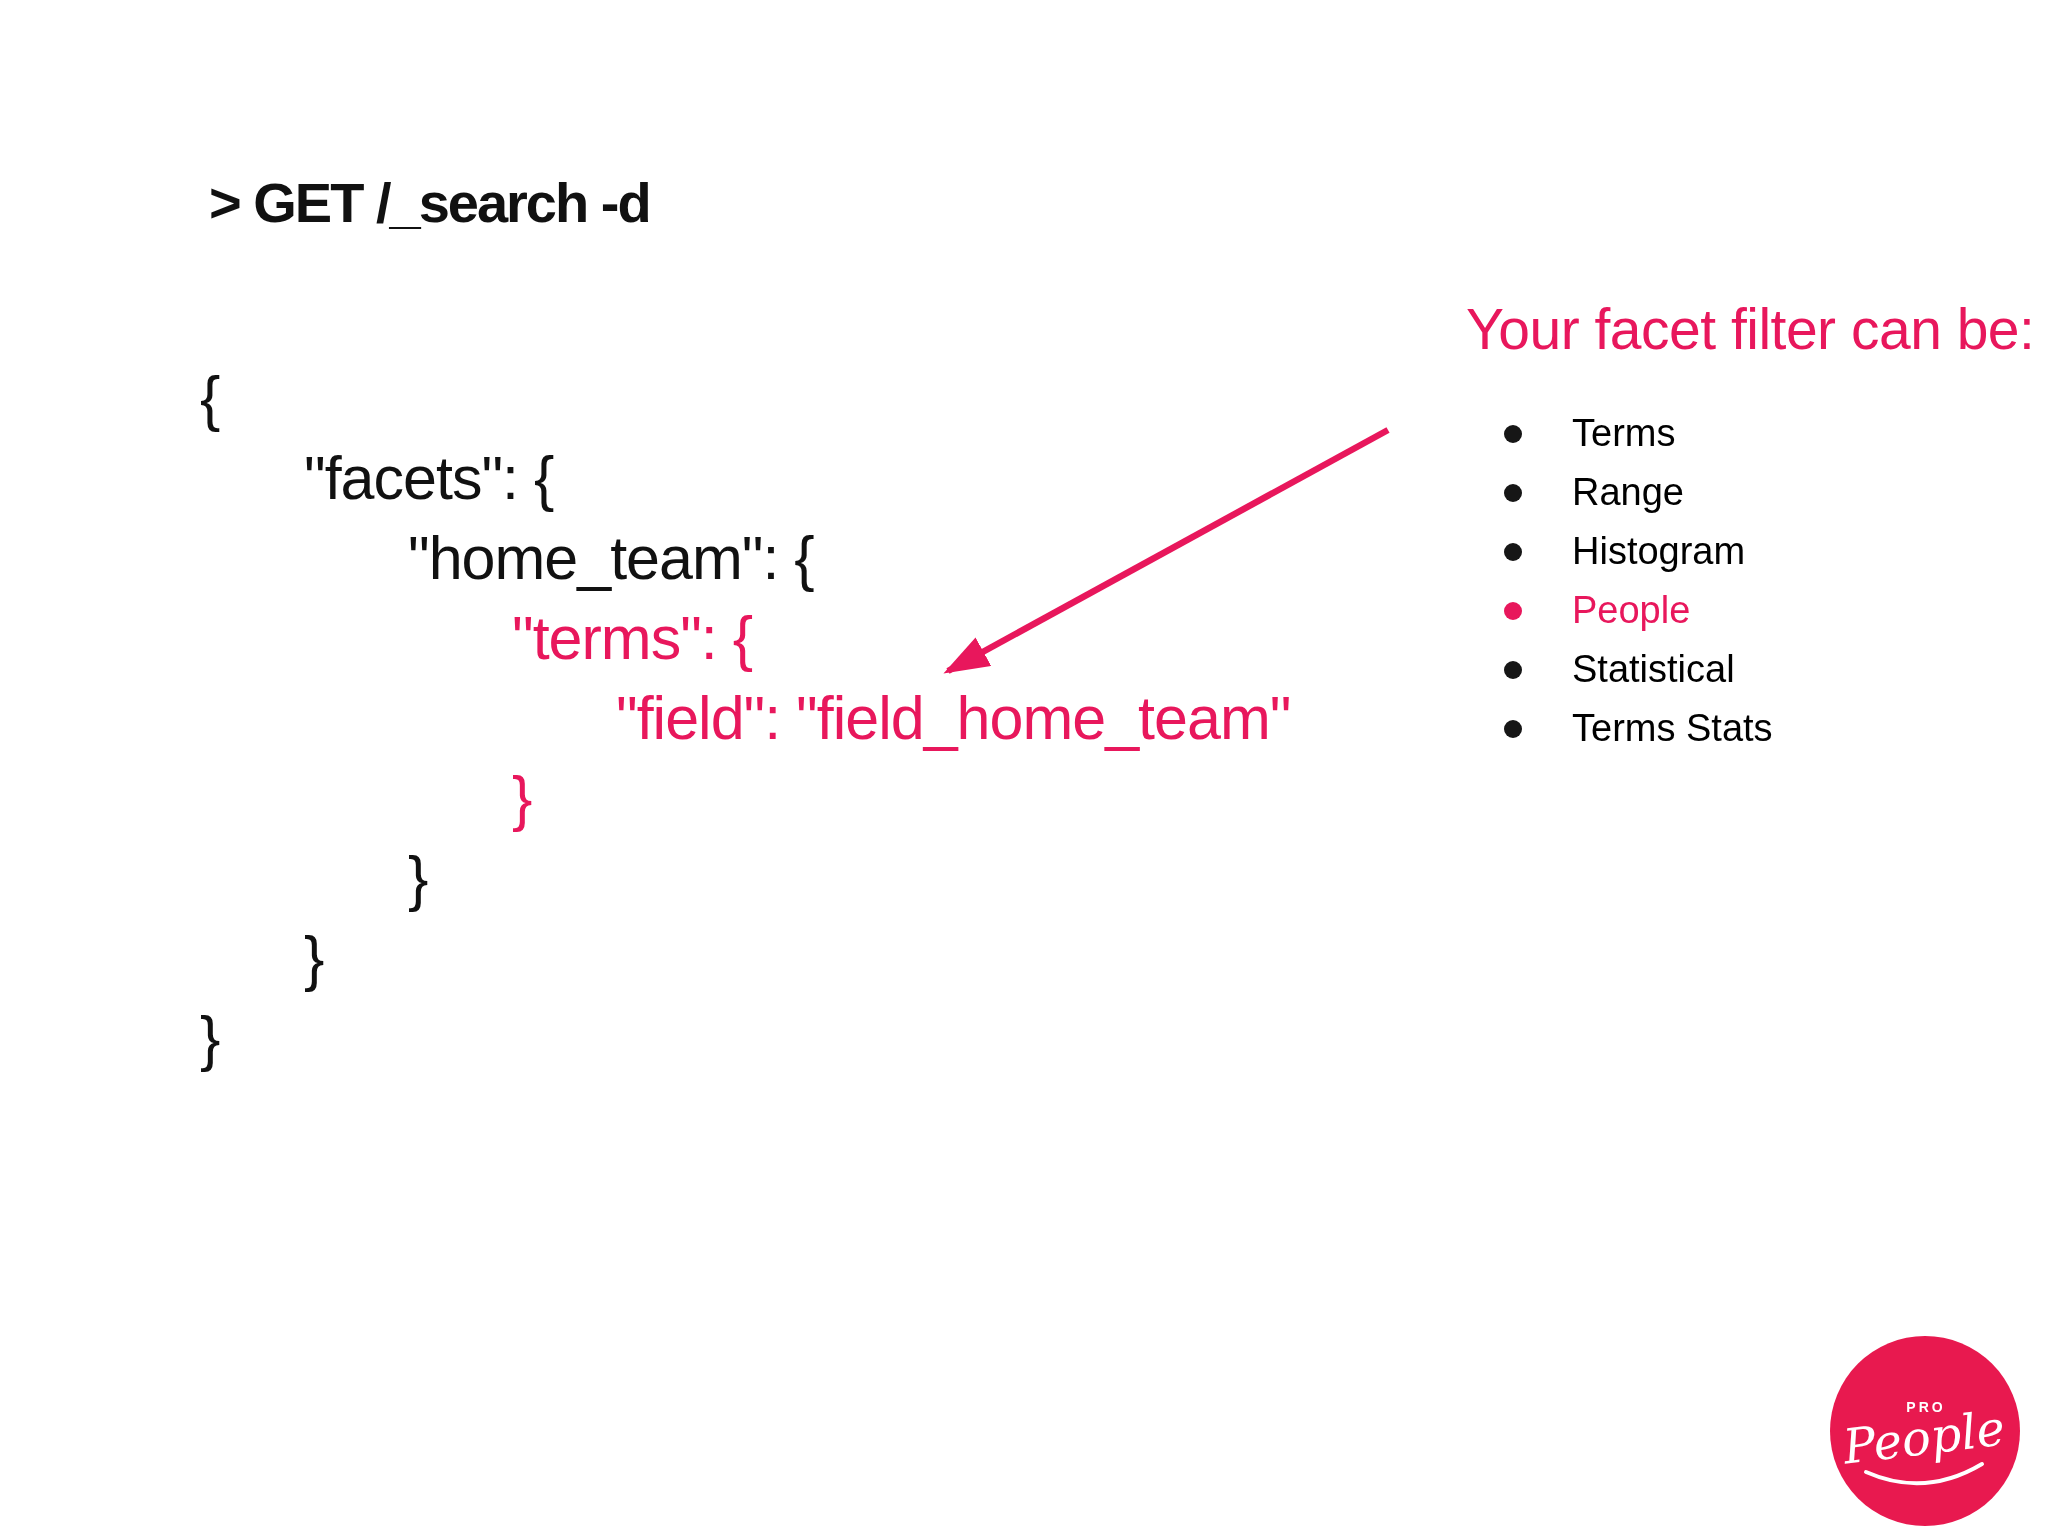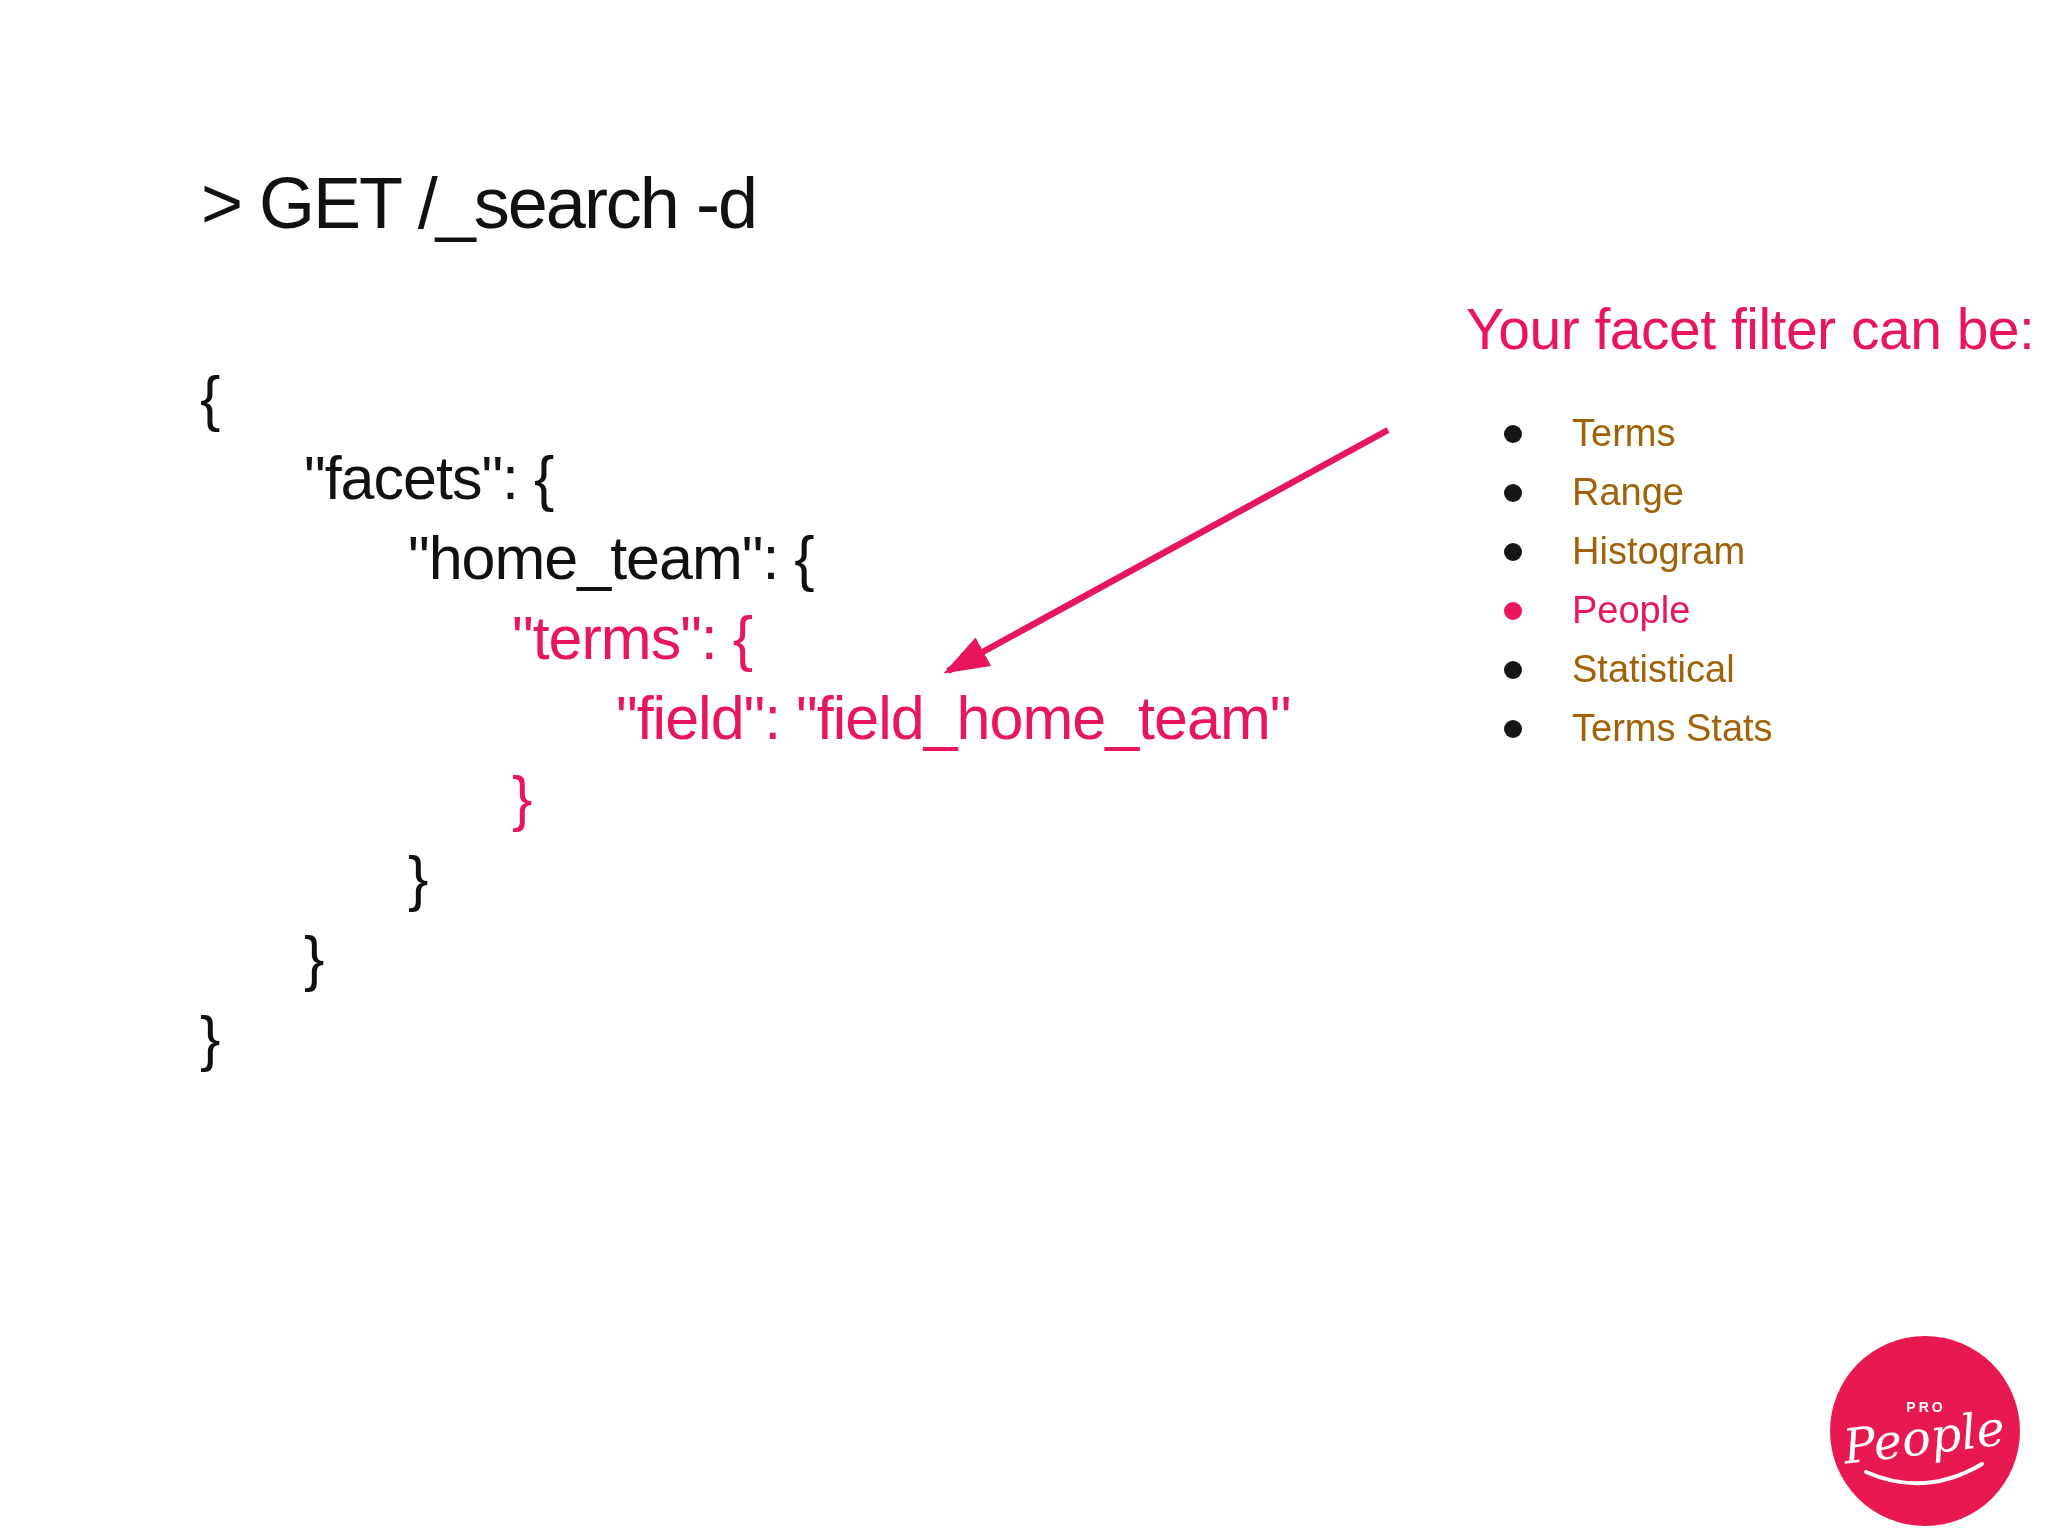--- a/index.html
+++ b/index.html
@@ -15,23 +15,23 @@
     position: relative;
     width: 2048px;
     height: 1536px;
     background: var(--bg, #ffffff);
   }
   
   .title {
     position: absolute;
     left: 197px;
     top: 158px;
-    margin: 4px;
-    font-size: 72px;
-    font-weight: 400;
+    margin: 12px;
+    font-size: 56px;
+    font-weight: 700;
     letter-spacing: -2px;
     color: var(--black, #111111);
     white-space: pre;
   }
   
   .code {
     position: absolute;
     left: 200px;
     top: 358px;
     font-size: 61px;
@@ -68,21 +68,21 @@
     top: 404px;
     margin: 0;
     padding: 0;
     list-style: none;
   }
   .facet-list li {
     display: flex;
     align-items: center;
     height: 59px;
     font-size: 38px;
-    color: #a16207;
+    color: #000000;
   }
   .facet-list li .dot {
     flex: 0 0 auto;
     width: 18px;
     height: 18px;
     margin-left: 4px;
     margin-right: 50px;
     border-radius: 50%;
     background: #161616;
   }

